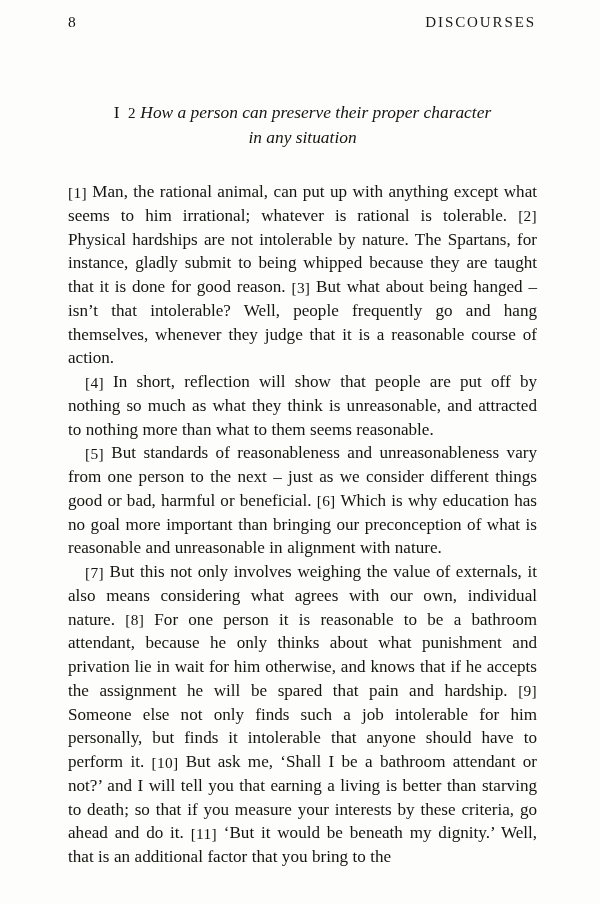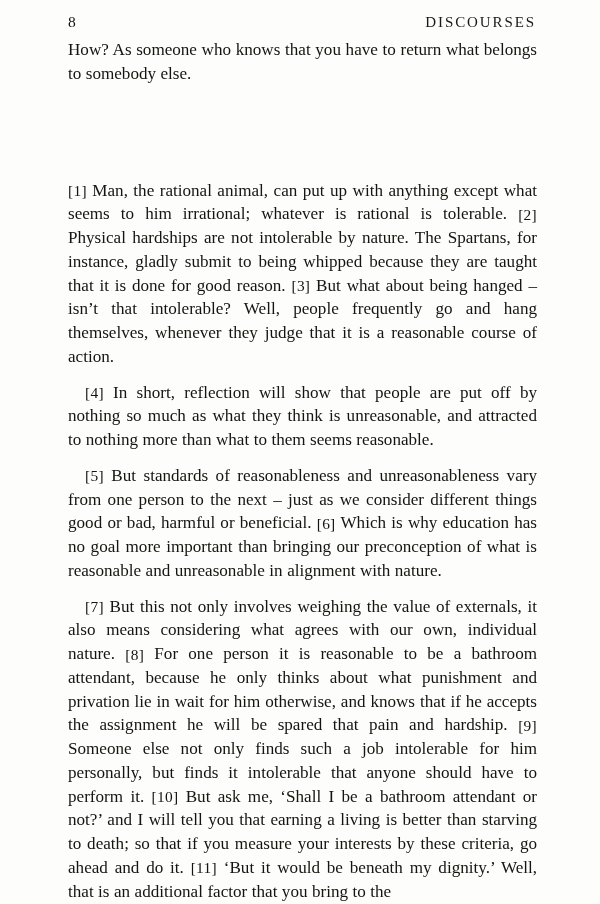--- a/index.html
+++ b/index.html
@@ -68,21 +68,20 @@
     text-justify: inter-word;
     hyphens: none;
     color: #15140f;
     word-spacing: 0.2px;
   }
   p.para.noindent {
     text-indent: 0;
   }
   p.para.indent {
     text-indent: 17px;
-    margin-top: 12px;
   }
 
   
   .chapter-heading {
     margin: 0;
     padding: 0;
     font-size: 17.4px;
     line-height: 24px;
     text-align: center;
     font-weight: normal;
@@ -121,24 +120,28 @@
 
 <div class="page">
 
   <div class="running-head">
     <span class="folio">8</span>
     <span class="head-title">DISCOURSES</span>
   </div>
 
   <div class="textblock">
 
-    <p class="para noindent">How? As someone who knows that you have to return what belongs to somebody else.</p>
 
     <div class="gap-before-heading"></div>
 
+    <h2 class="chapter-heading">
+      <span class="ch-num"><span class="ch-num-book">I</span> <span class="ch-num-sec">2</span></span>
+      <span class="ch-title">How a person can preserve their proper character</span><br>
+      <span class="ch-title">in any situation</span>
+    </h2>
 
     <div class="gap-after-heading"></div>
 
     <p class="para noindent"><span class="sec"><span class="fig">[1]</span></span> Man, the rational animal, can put up with anything except what seems to him irrational; whatever is rational is tolerable. <span class="sec"><span class="fig">[2]</span></span> Physical hardships are not intolerable by nature. The Spartans, for instance, gladly submit to being whipped because they are taught that it is done for good reason. <span class="sec"><span class="fig">[3]</span></span> But what about being hanged – isn’t that intolerable? Well, people frequently go and hang themselves, whenever they judge that it is a reasonable course of action.</p>
     <p class="para indent"><span class="sec"><span class="fig">[4]</span></span> In short, reflection will show that people are put off by nothing so much as what they think is unreasonable, and attracted to nothing more than what to them seems reasonable.</p>
     <p class="para indent"><span class="sec"><span class="fig">[5]</span></span> But standards of reasonableness and unreasonableness vary from one person to the next – just as we consider different things good or bad, harmful or beneficial. <span class="sec"><span class="fig">[6]</span></span> Which is why education has no goal more important than bringing our preconception of what is reasonable and unreasonable in alignment with nature.</p>
     <p class="para indent"><span class="sec"><span class="fig">[7]</span></span> But this not only involves weighing the value of externals, it also means considering what agrees with our own, individual nature. <span class="sec"><span class="fig">[8]</span></span> For one person it is reasonable to be a bathroom attendant, because he only thinks about what punishment and privation lie in wait for him otherwise, and knows that if he accepts the assignment he will be spared that pain and hardship. <span class="sec"><span class="fig">[9]</span></span> Someone else not only finds such a job intolerable for him personally, but finds it intolerable that anyone should have to perform it. <span class="sec"><span class="fig">[10]</span></span> But ask me, ‘Shall I be a bathroom attendant or not?’ and I will tell you that earning a living is better than starving to death; so that if you measure your interests by these criteria, go ahead and do it. <span class="sec"><span class="fig">[11]</span></span> ‘But it would be beneath my dignity.’ Well, that is an additional factor that you bring to the</p>
 
   </div>
 

